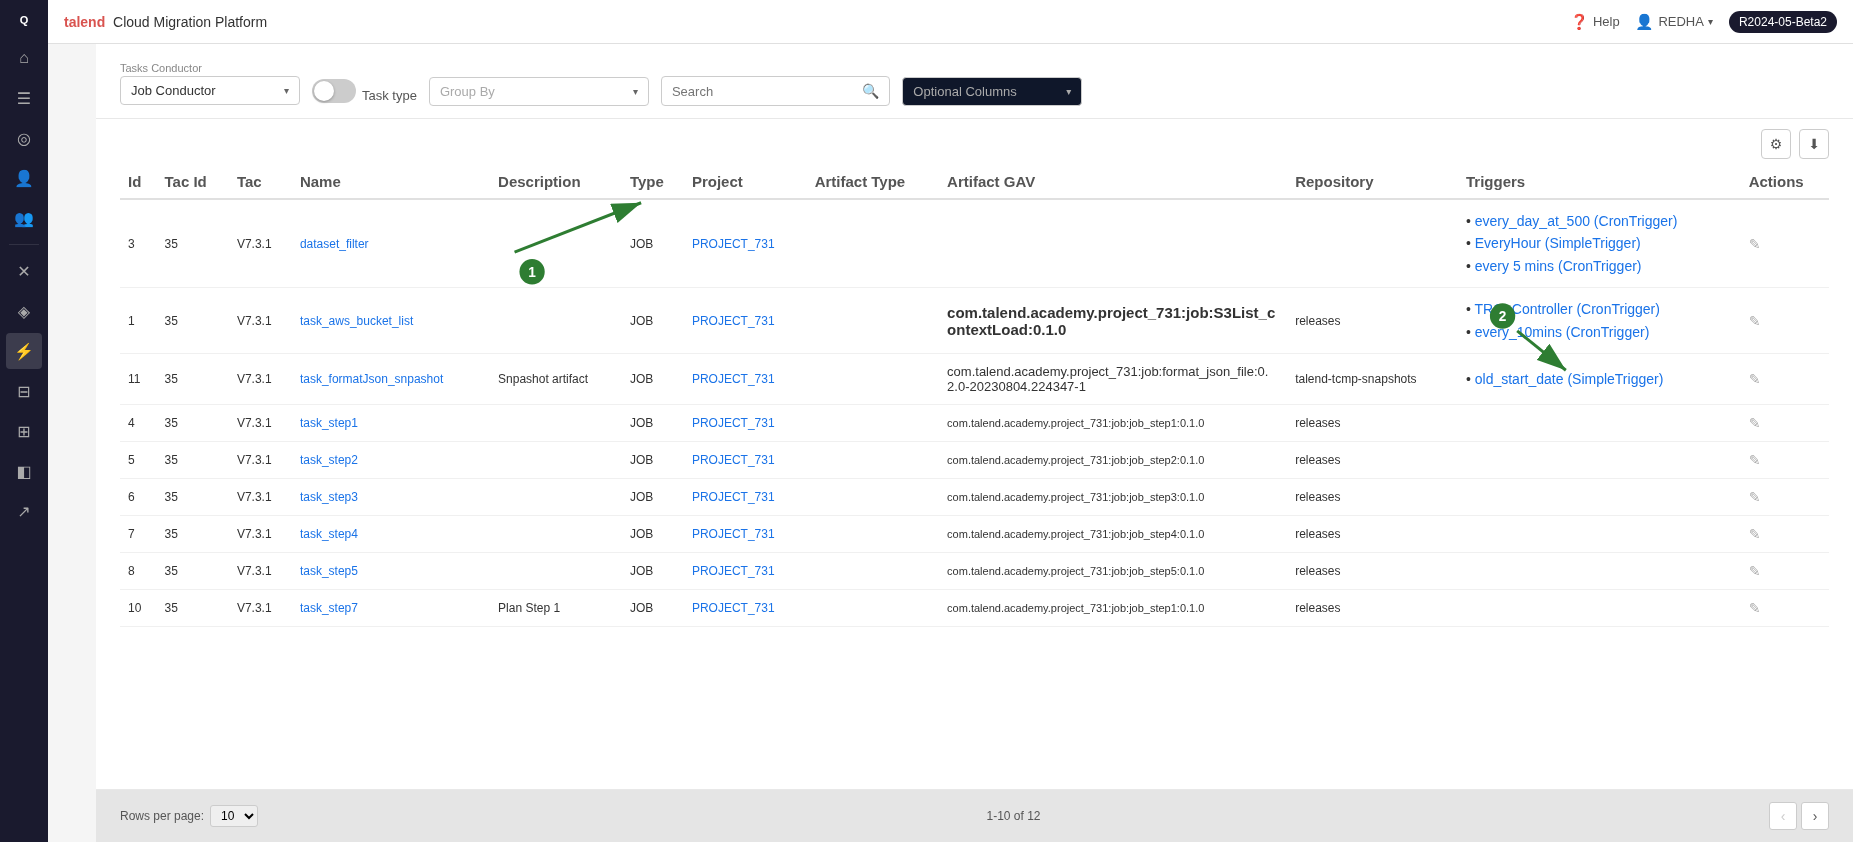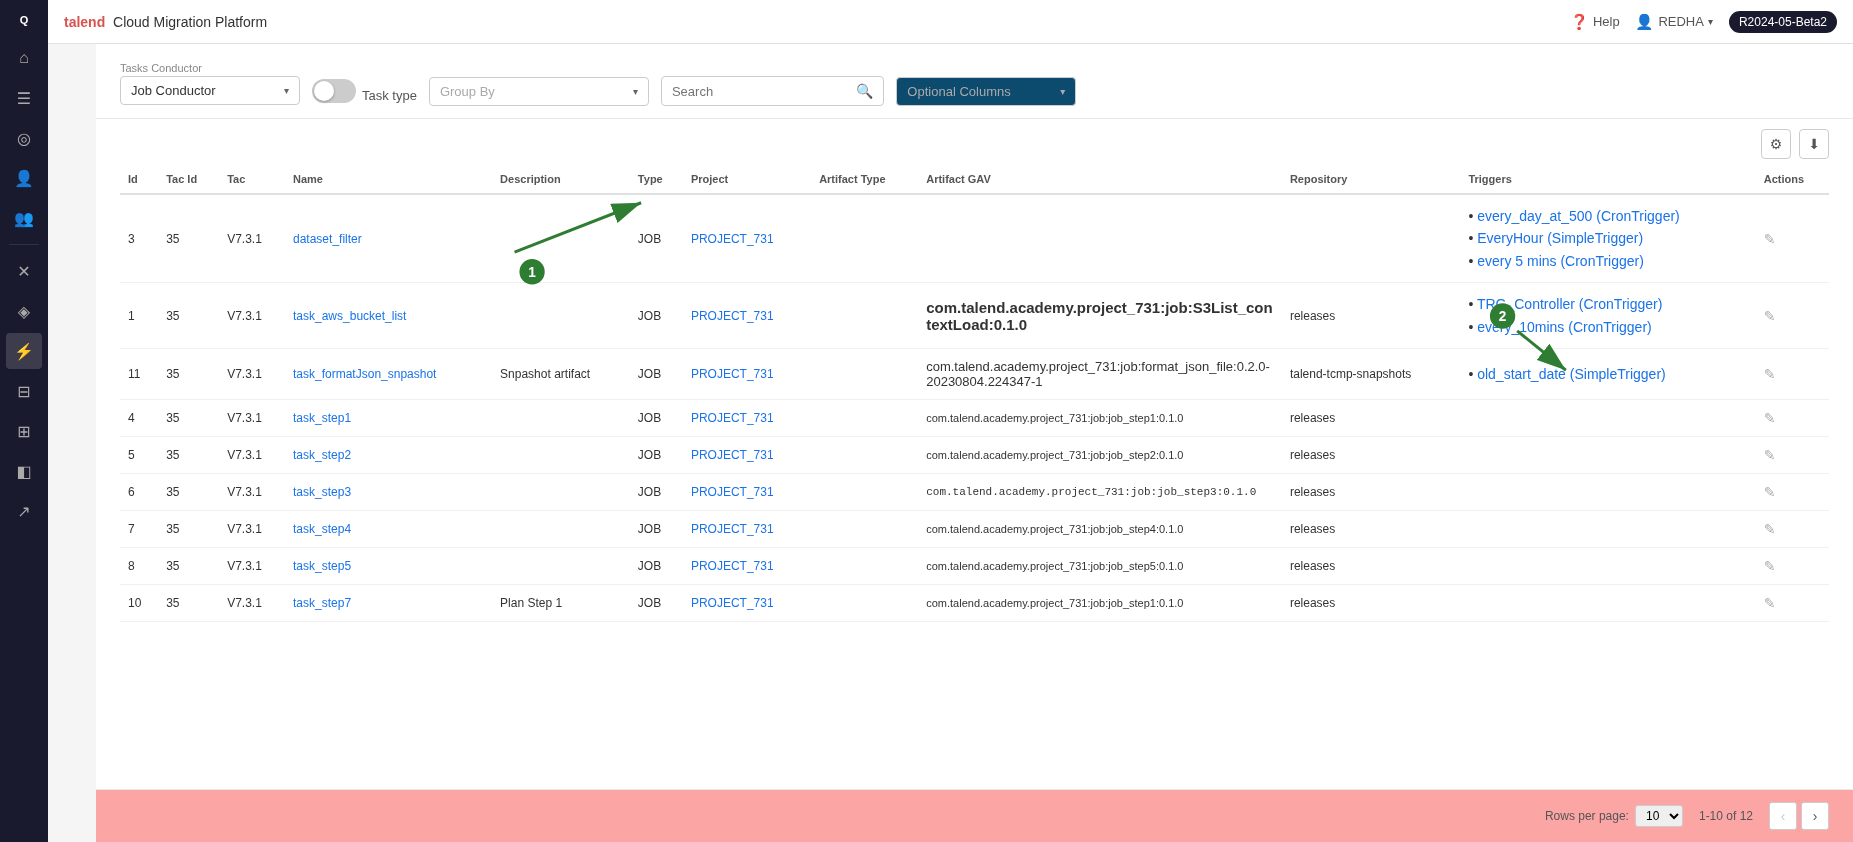--- a/index.html
+++ b/index.html
@@ -28,43 +28,43 @@
     .page-header { padding: 16px 24px 12px; border-bottom: 1px solid #e8e8e8; background: #fff; }
     .page-title { font-size: 28px; font-weight: 300; color: #222; margin-bottom: 12px; }
     .toolbar { display: flex; align-items: center; gap: 12px; flex-wrap: wrap; }
     .toolbar-group { display: flex; flex-direction: column; }
     .toolbar-label { font-size: 11px; color: #888; margin-bottom: 2px; }
     .dropdown-select { display: flex; align-items: center; border: 1px solid #ccc; border-radius: 4px; padding: 6px 10px; background: #fff; cursor: pointer; font-size: 13px; min-width: 180px; gap: 4px; }
     .dropdown-select .chevron { margin-left: auto; color: #666; font-size: 10px; }
     .toggle-btn { width: 44px; height: 24px; border-radius: 12px; background: #ccc; position: relative; cursor: pointer; border: none; outline: none; }
     .toggle-btn .knob { width: 20px; height: 20px; border-radius: 50%; background: #fff; position: absolute; top: 2px; left: 2px; box-shadow: 0 1px 3px rgba(0,0,0,0.3); transition: left 0.2s; }
     .toggle-label { font-size: 13px; color: #555; margin-left: 6px; }
-    .search-box { display: flex; align-items: center; border: 1px solid #ccc; border-radius: 4px; padding: 6px 10px; background: #fff; min-width: 200px; gap: 8px; }
+    .search-box { display: flex; align-items: center; border: 1px solid #ccc; border-radius: 4px; padding: 6px 10px; background: #fff; min-width: 200px; gap: 14px; }
     .search-box input { border: none; outline: none; font-size: 13px; flex: 1; color: #999; background: transparent; }
-    .optional-col { display: flex; align-items: center; border: 1px solid #ccc; border-radius: 4px; padding: 6px 10px; background: #0c4a6e; cursor: pointer; font-size: 13px; min-width: 180px; gap: 4px; color: #aaa; }
+    .optional-col { display: flex; align-items: center; border: 1px solid #ccc; border-radius: 4px; padding: 6px 10px; background: #0f172a; cursor: pointer; font-size: 13px; min-width: 180px; gap: 4px; color: #aaa; }
     .optional-col .chevron { margin-left: auto; color: #aaa; font-size: 10px; }
 
     
     .table-area { flex: 1; overflow: auto; padding: 0 24px; position: relative; }
     .table-actions-bar { display: flex; justify-content: flex-end; padding: 10px 0 6px; gap: 8px; }
     .icon-btn { width: 30px; height: 30px; display: flex; align-items: center; justify-content: center; border: 1px solid #ccc; border-radius: 4px; cursor: pointer; background: #fff; color: #555; font-size: 14px; }
 
     table { width: 100%; border-collapse: collapse; font-size: 12px; }
     thead tr { border-bottom: 2px solid #e0e0e0; }
-    thead th { text-align: left; padding: 8px 8px; color: #555; font-weight: 600; font-size: 11px; white-space: nowrap; }
+    thead th { text-align: left; padding: 8px 8px; color: #555; font-weight: 600; font-size: 15px; white-space: nowrap; }
     tbody tr { border-bottom: 1px solid #f0f0f0; }
     tbody td { padding: 10px 8px; color: #333; vertical-align: middle; }
     .link-text { color: #1a73e8; cursor: pointer; text-decoration: none; }
     .trigger-list { list-style: none; padding: 0; }
     .trigger-list li { color: #1a73e8; font-size: 14px; line-height: 1.6; }
     .trigger-list li::before { content: "• "; color: #333; }
     .edit-icon { color: #aaa; cursor: pointer; font-size: 14px; }
 
     
-    .pagination { display: flex; align-items: center; justify-content: flex-end; padding: 12px 24px; border-top: 1px solid #e8e8e8; gap: 16px; background: #fca5a5; }
+    .pagination { display: flex; align-items: center; justify-content: space-between; padding: 12px 24px; border-top: 1px solid #e8e8e8; gap: 4px; background: #e5e5e5; }
     .rows-per-page { display: flex; align-items: center; gap: 6px; font-size: 12px; color: #555; }
     .rows-select { border: 1px solid #ccc; border-radius: 3px; padding: 2px 6px; font-size: 12px; }
     .page-info { font-size: 12px; color: #555; }
     .page-nav { display: flex; gap: 4px; }
     .page-nav-btn { width: 28px; height: 28px; display: flex; align-items: center; justify-content: center; border: 1px solid #ccc; border-radius: 3px; cursor: pointer; background: #fff; color: #555; font-size: 14px; }
     .page-nav-btn.disabled { color: #ccc; cursor: default; }
 
     
     .green-arrows { position: absolute; top: 0; left: 0; width: 100%; height: 100%; pointer-events: none; z-index: 50; }
   </style>
@@ -286,21 +286,21 @@
           </tr>
           <tr>
             <td>6</td>
             <td>35</td>
             <td>V7.3.1</td>
             <td><a class="link-text" href="#">task_step3</a></td>
             <td></td>
             <td>JOB</td>
             <td><a class="link-text" href="#">PROJECT_731</a></td>
             <td></td>
-            <td style="max-width:280px;font-size:11px;word-break:break-all;font-family:Liberation Mono, monospace;">com.talend.academy.project_731:job:job_step3:0.1.0</td>
+            <td style="max-width:280px;font-size:11px;word-break:break-all;">com.talend.academy.project_731:job:job_step3:0.1.0</td>
             <td>releases</td>
             <td></td>
             <td><span class="edit-icon">✎</span></td>
           </tr>
           <tr>
             <td>7</td>
             <td>35</td>
             <td>V7.3.1</td>
             <td><a class="link-text" href="#">task_step4</a></td>
             <td></td>

